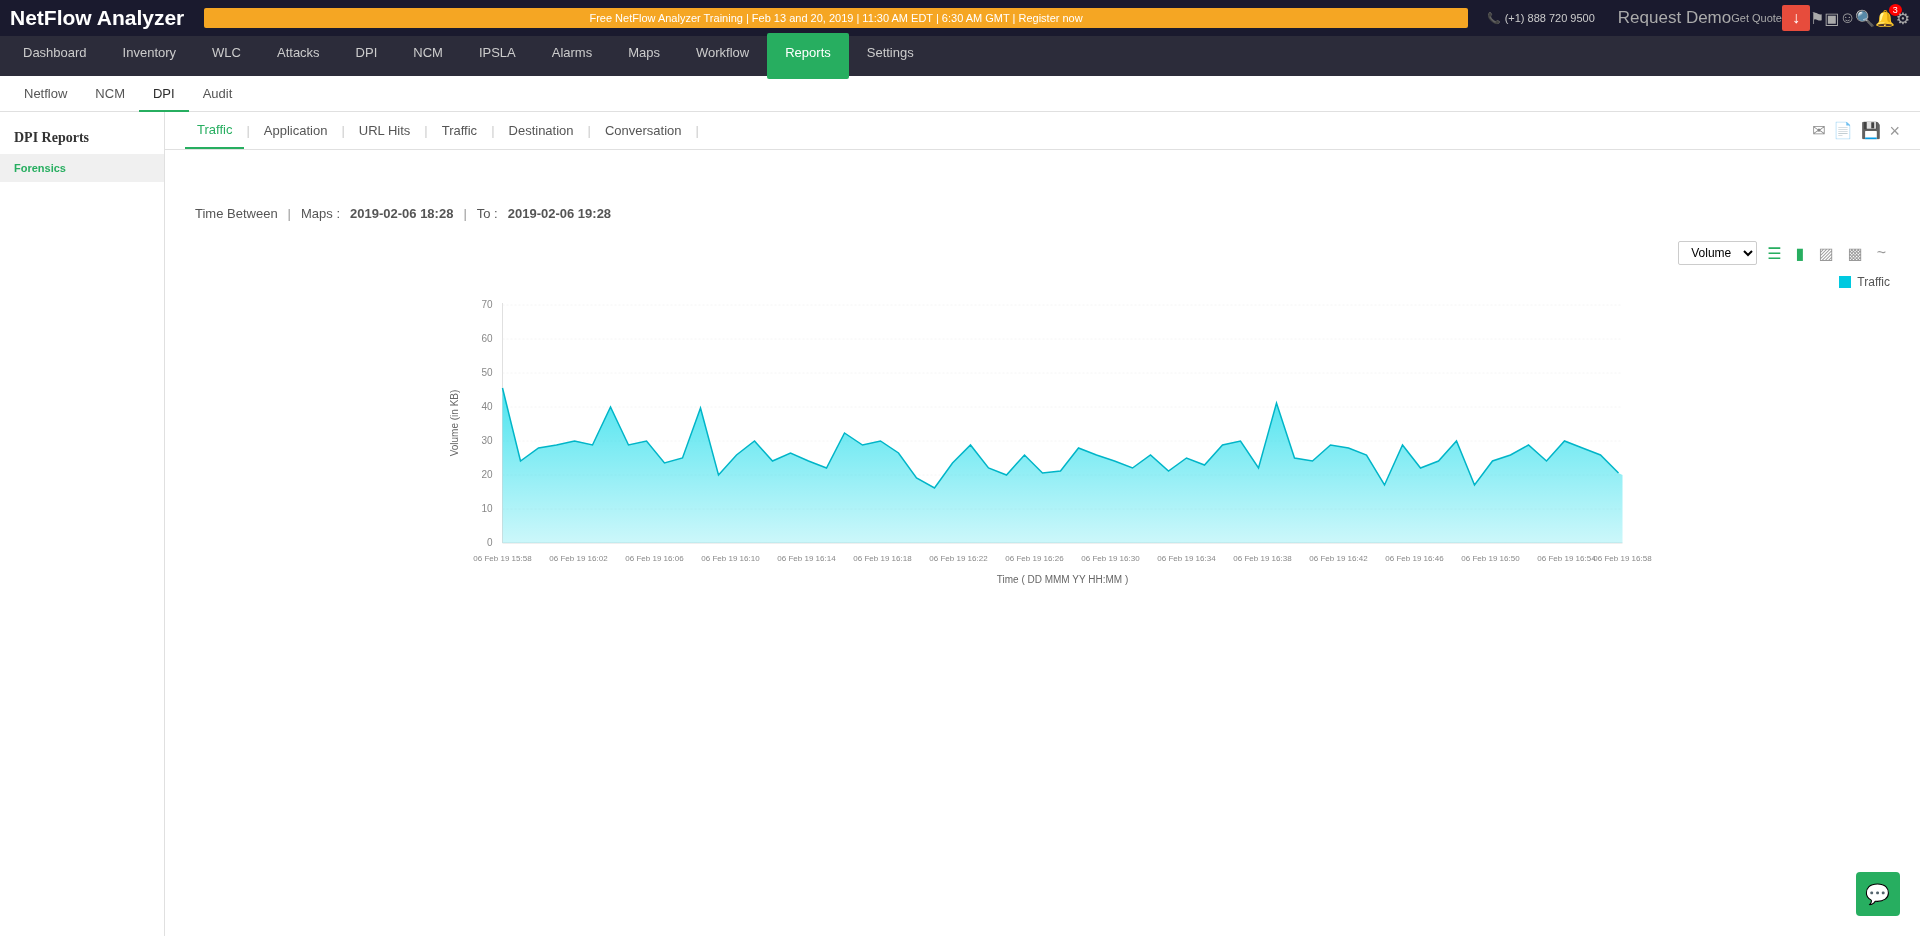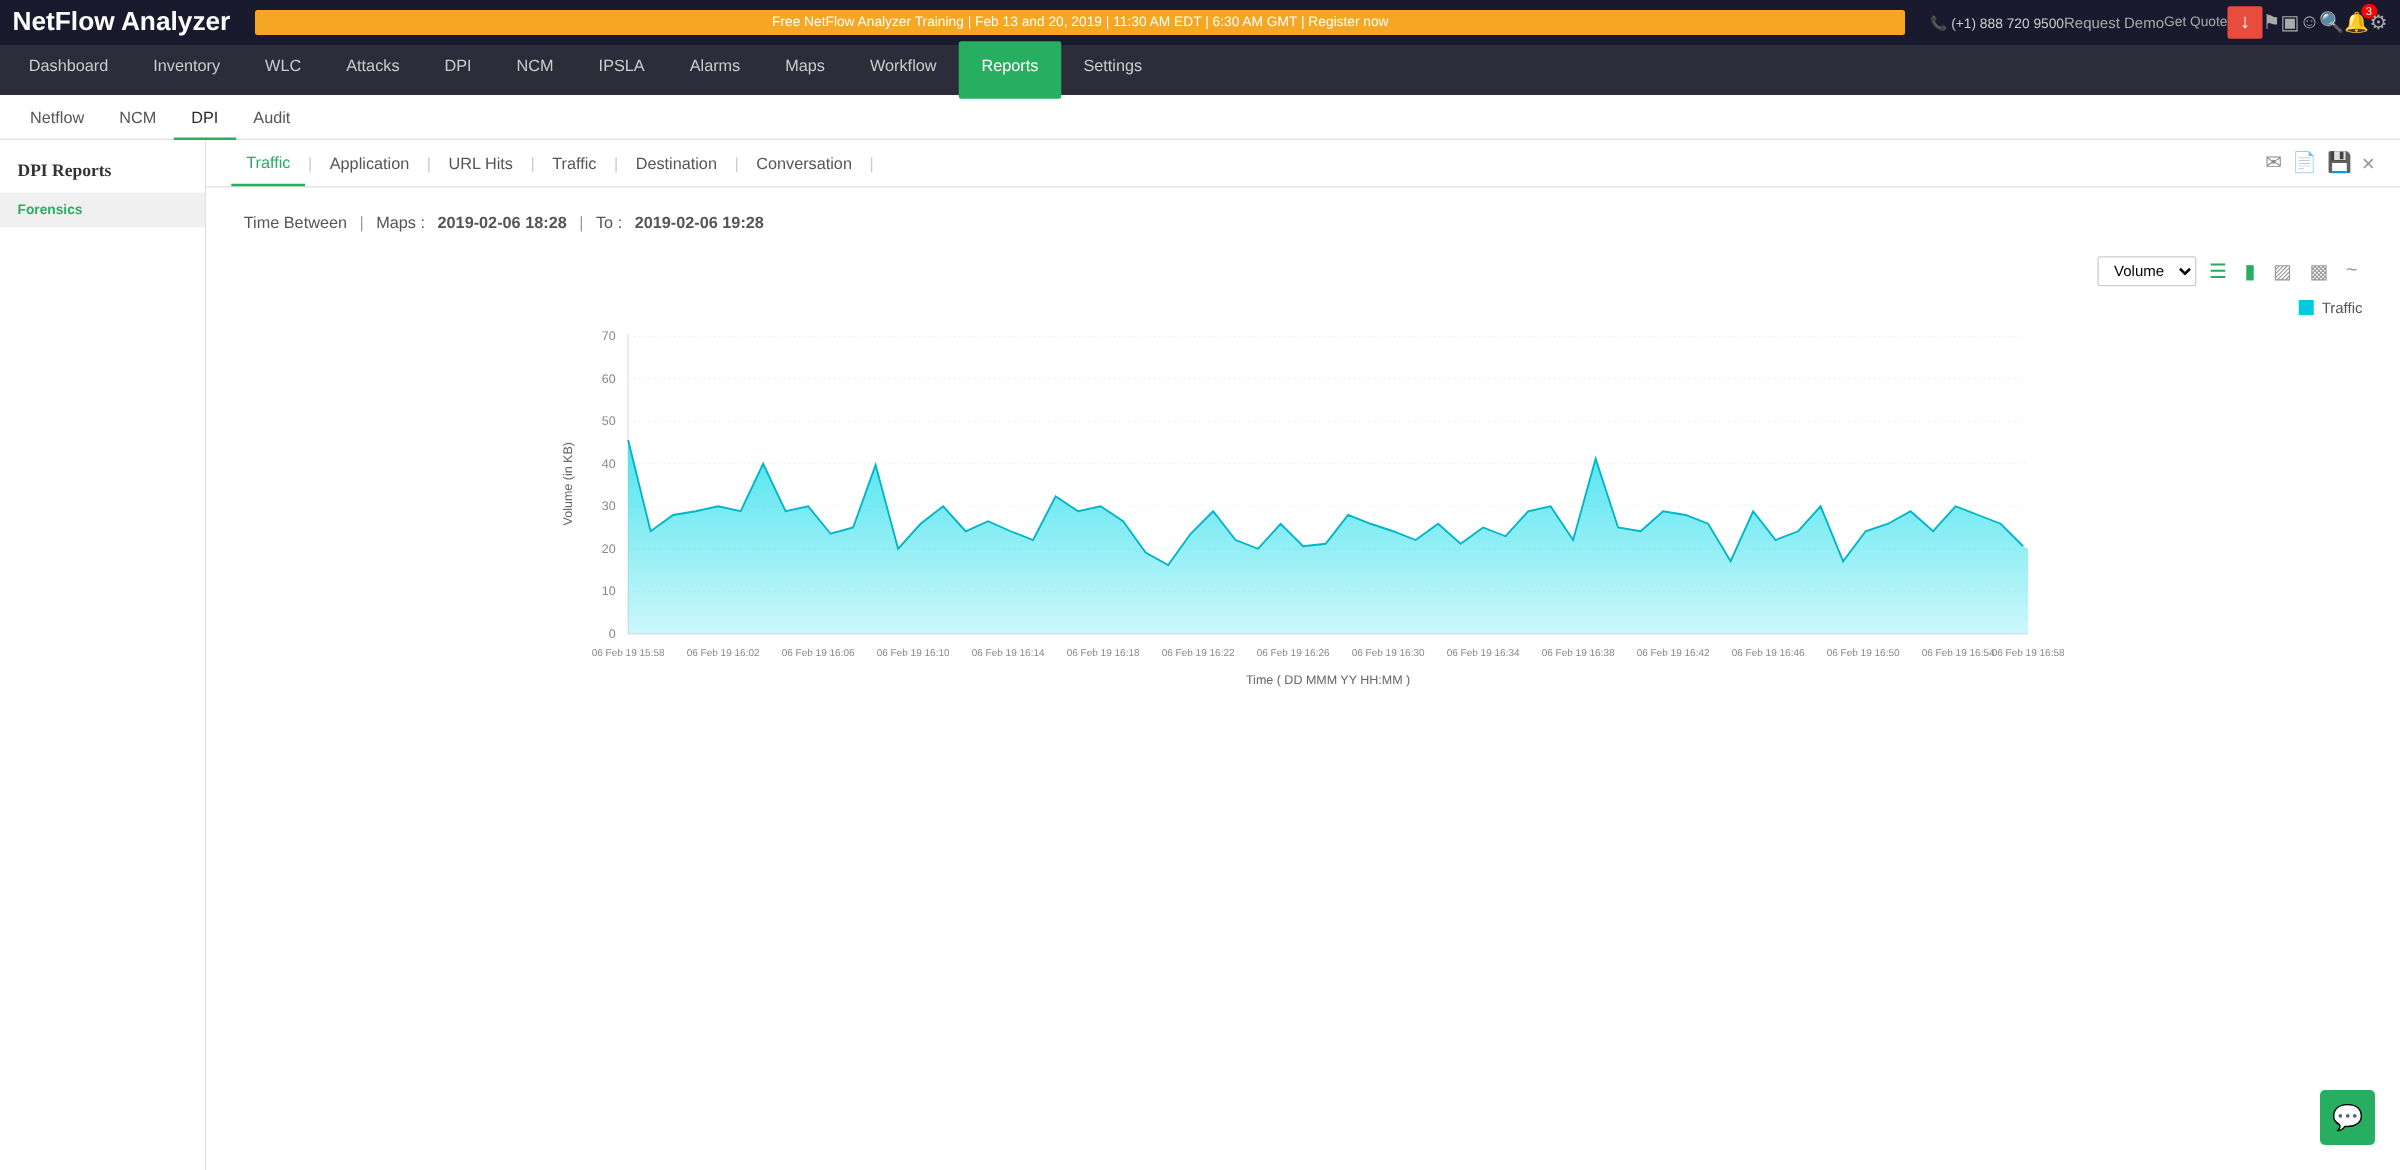--- a/index.html
+++ b/index.html
@@ -188,20 +188,21 @@
     .chart-area {
       padding: 20px 30px;
     }
     .time-range {
       display: flex;
       align-items: center;
       gap: 10px;
       font-size: 13px;
       color: #555;
       margin-bottom: 20px;
+      margin-top: 36px;
     }
     .time-sep { color: #999; }
 
     .chart-controls {
       display: flex;
       justify-content: flex-end;
       align-items: center;
       gap: 6px;
       margin-bottom: 10px;
     }
@@ -270,21 +271,21 @@
 
 <div class="top-bar">
   <div class="top-bar-logo">
     <span>NetFlow</span><span style="color:#fff"> Analyzer</span>
   </div>
   <div class="top-bar-center">
     <span>Free NetFlow Analyzer Training | Feb 13 and 20, 2019 | 11:30 AM EDT | 6:30 AM GMT | Register now</span>
   </div>
   <div class="top-bar-right">
     <span style="font-size:11px; color:#ccc;">📞 <span>(+1) 888 720 9500</span></span>
-    <span style="color:#aaa; cursor:pointer; font-size:12px;">Request Demo</span>
+    <span style="color:#aaa; cursor:pointer; font-size:17px;margin-left:23px;">Request Demo</span>
     <span style="color:#aaa; cursor:pointer; font-size:11px;">Get Quote</span>
     <button class="download-btn">↓</button>
     <div class="icon-btn">⚑</div>
     <div class="icon-btn">▣</div>
     <div class="icon-btn">☺</div>
     <div class="icon-btn">🔍</div>
     <div class="icon-btn" style="position:relative;">
       🔔
       <span class="badge">3</span>
     </div>

